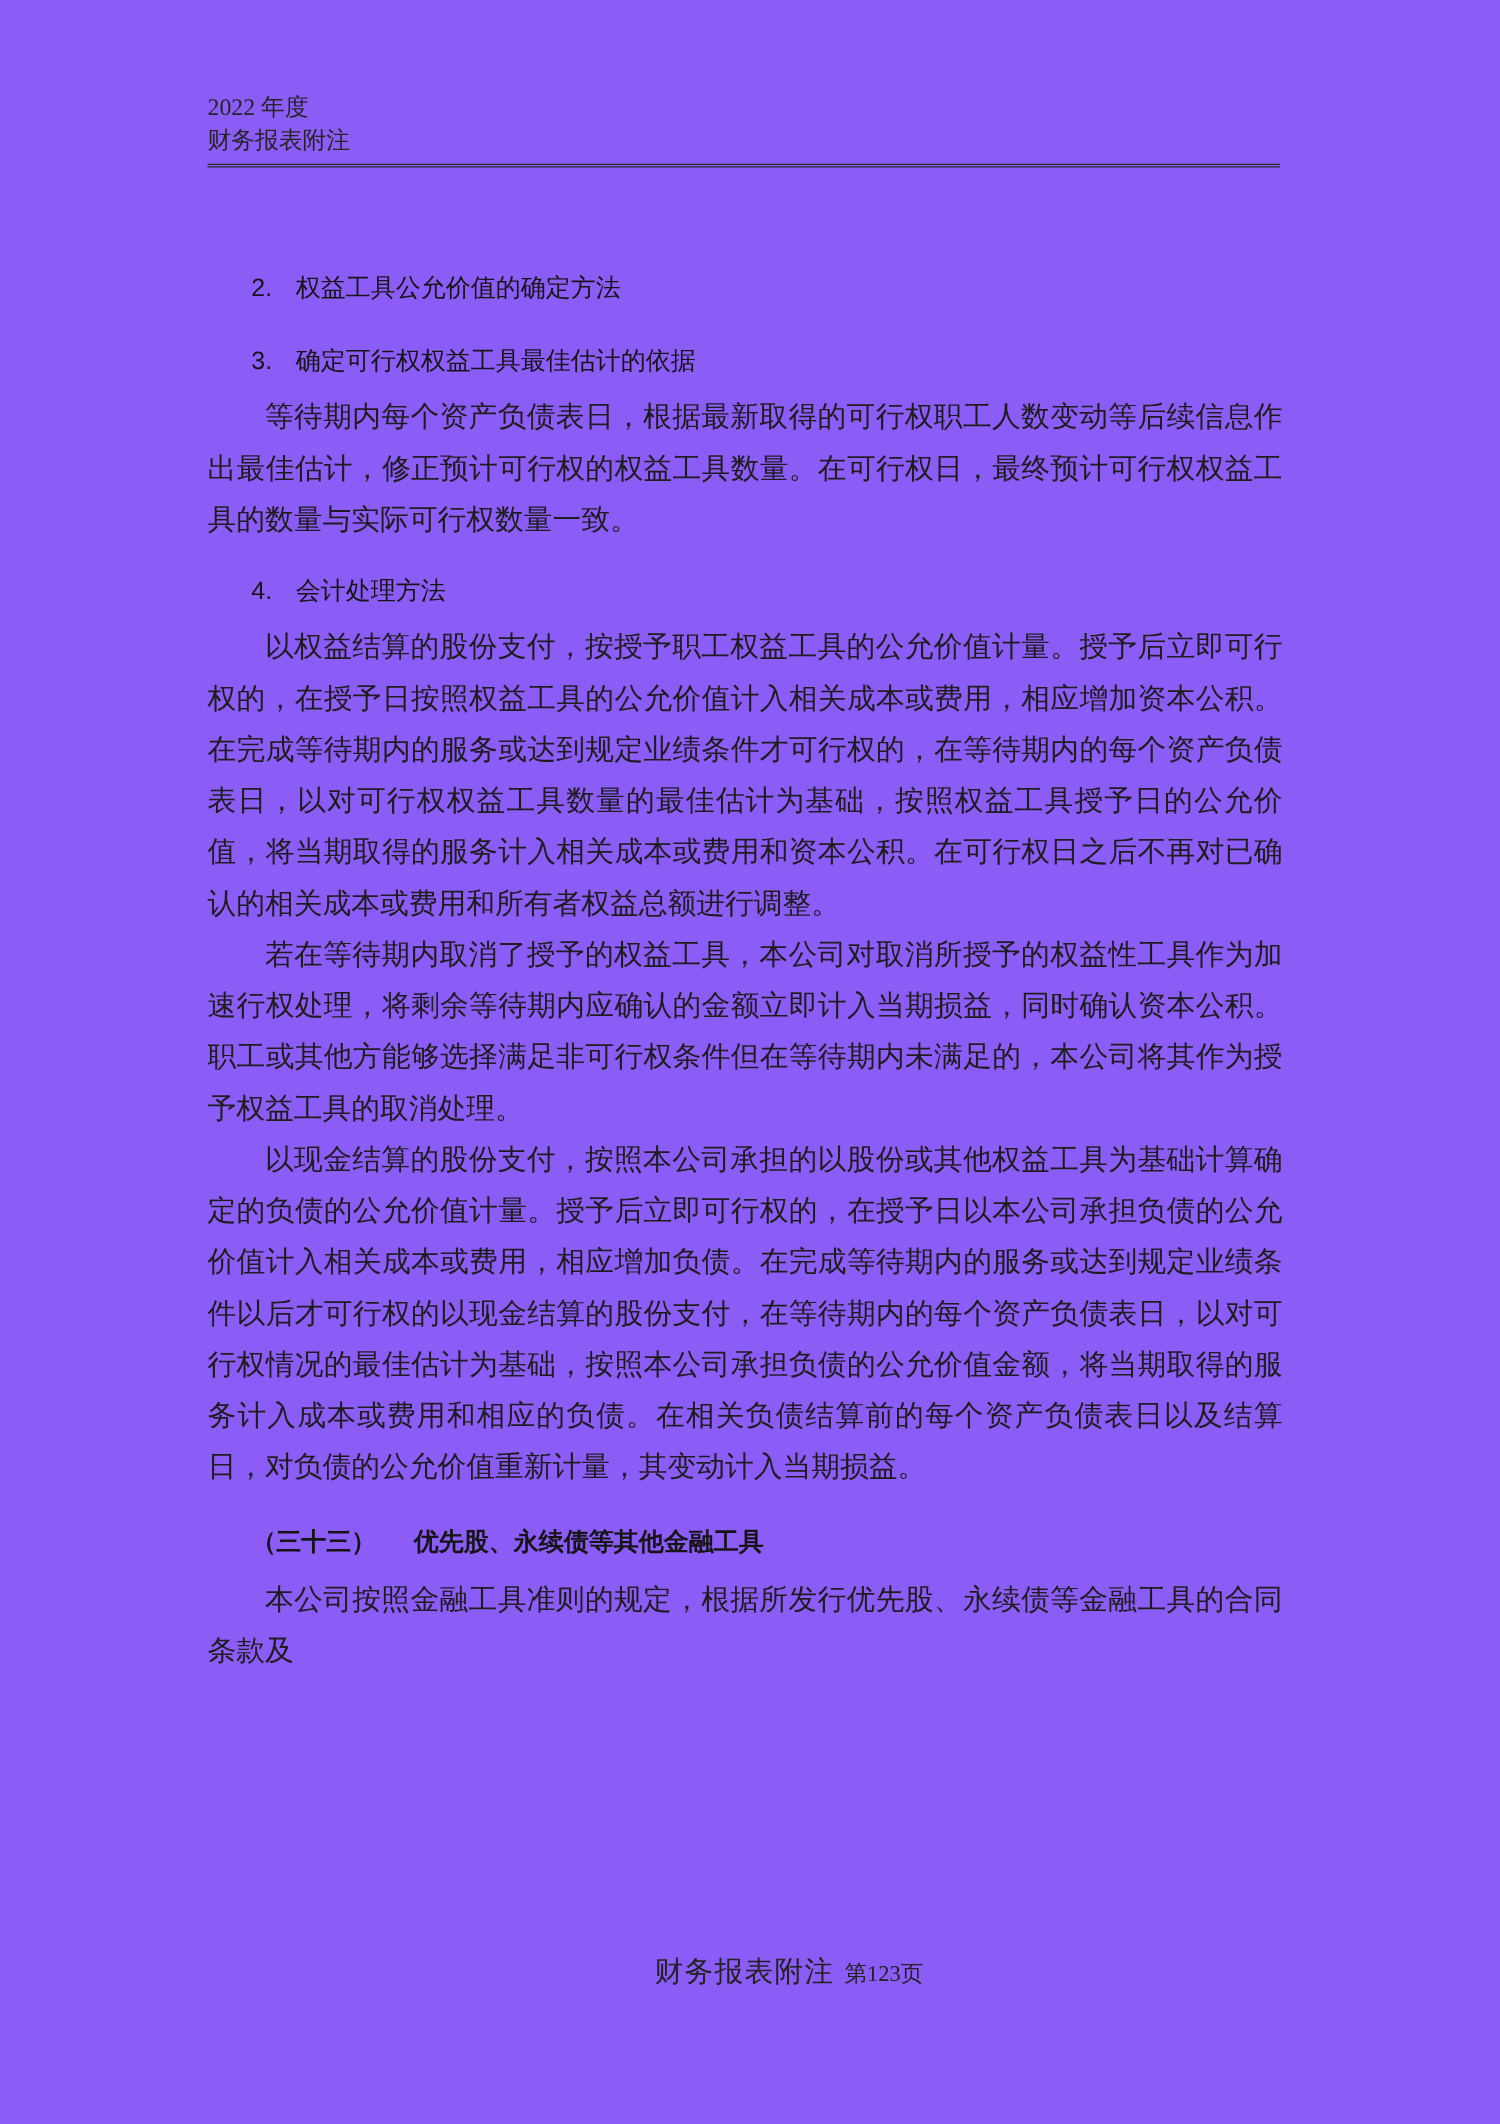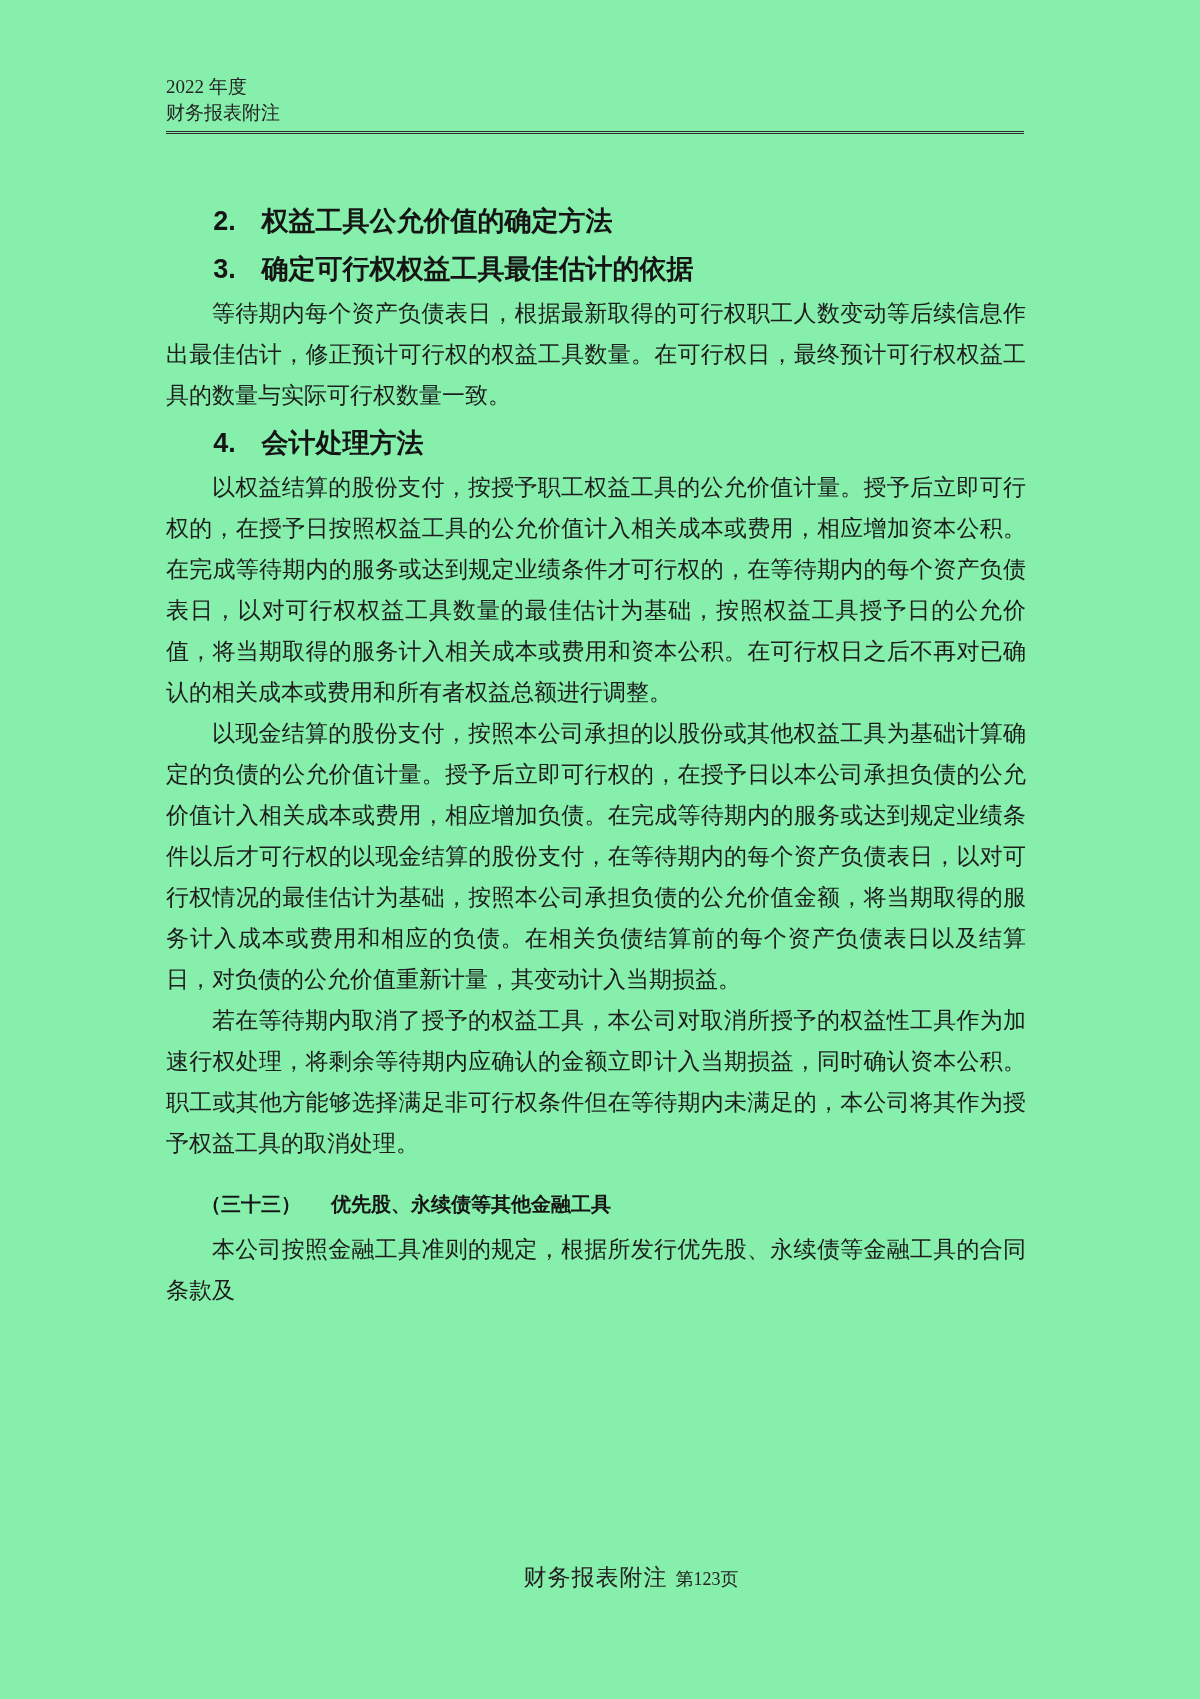--- a/index.html
+++ b/index.html
@@ -5,21 +5,21 @@
   html, body {
     margin: 0;
     padding: 0;
     background: #fdfdfd;
   }
   .page {
     position: relative;
     width: 1200px;
     height: 1699px;
     margin: 0 auto;
-    background: #86efac;
+    background: #8b5cf6;
     color: #1d1d1d;
     font-family: "Liberation Serif", "DejaVu Serif", serif;
     overflow: hidden;
   }
   
   .doc-header {
     position: absolute;
     left: 166px;
     width: 858px;
     top: 74px;
@@ -41,24 +41,24 @@
     font-size: 23px;
     line-height: 41px;
     text-align: justify;
     text-justify: inter-ideograph;
   }
   .para {
     margin: 0;
     text-indent: 2em;
   }
   .num-heading {
-    margin: 7px 0 3px 0;
+    margin: 17px 0 3px 0;
     padding-left: 1.75em;
-    font-size: 27px;
-    font-weight: bold;
+    font-size: 20px;
+    font-weight: normal;
     font-family: "Liberation Sans", "DejaVu Sans", sans-serif;
     color: #151515;
   }
   .num-heading .h-num {
     display: inline-block;
     margin-right: 0.95em;
   }
   .section-heading {
     margin: 20px 0 4px 0;
     padding-left: 1.75em;
@@ -114,23 +114,23 @@
     </h3>
 
     <p class="para">等待期内每个资产负债表日，根据最新取得的可行权职工人数变动等后续信息作出最佳估计，修正预计可行权的权益工具数量。在可行权日，最终预计可行权权益工具的数量与实际可行权数量一致。</p>
 
     <h3 class="num-heading">
       <span class="h-num">4.</span><span>会计处理方法</span>
     </h3>
 
     <p class="para">以权益结算的股份支付，按授予职工权益工具的公允价值计量。授予后立即可行权的，在授予日按照权益工具的公允价值计入相关成本或费用，相应增加资本公积。在完成等待期内的服务或达到规定业绩条件才可行权的，在等待期内的每个资产负债表日，以对可行权权益工具数量的最佳估计为基础，按照权益工具授予日的公允价值，将当期取得的服务计入相关成本或费用和资本公积。在可行权日之后不再对已确认的相关成本或费用和所有者权益总额进行调整。</p>
 
+    <p class="para">若在等待期内取消了授予的权益工具，本公司对取消所授予的权益性工具作为加速行权处理，将剩余等待期内应确认的金额立即计入当期损益，同时确认资本公积。职工或其他方能够选择满足非可行权条件但在等待期内未满足的，本公司将其作为授予权益工具的取消处理。</p>
+
     <p class="para">以现金结算的股份支付，按照本公司承担的以股份或其他权益工具为基础计算确定的负债的公允价值计量。授予后立即可行权的，在授予日以本公司承担负债的公允价值计入相关成本或费用，相应增加负债。在完成等待期内的服务或达到规定业绩条件以后才可行权的以现金结算的股份支付，在等待期内的每个资产负债表日，以对可行权情况的最佳估计为基础，按照本公司承担负债的公允价值金额，将当期取得的服务计入成本或费用和相应的负债。在相关负债结算前的每个资产负债表日以及结算日，对负债的公允价值重新计量，其变动计入当期损益。</p>
-
-    <p class="para">若在等待期内取消了授予的权益工具，本公司对取消所授予的权益性工具作为加速行权处理，将剩余等待期内应确认的金额立即计入当期损益，同时确认资本公积。职工或其他方能够选择满足非可行权条件但在等待期内未满足的，本公司将其作为授予权益工具的取消处理。</p>
 
     <h3 class="section-heading">
       <span class="h-label">（三十三）</span><span>优先股、永续债等其他金融工具</span>
     </h3>
 
     <p class="para">本公司按照金融工具准则的规定，根据所发行优先股、永续债等金融工具的合同条款及</p>
 
   </main>
 
   <footer class="doc-footer">

